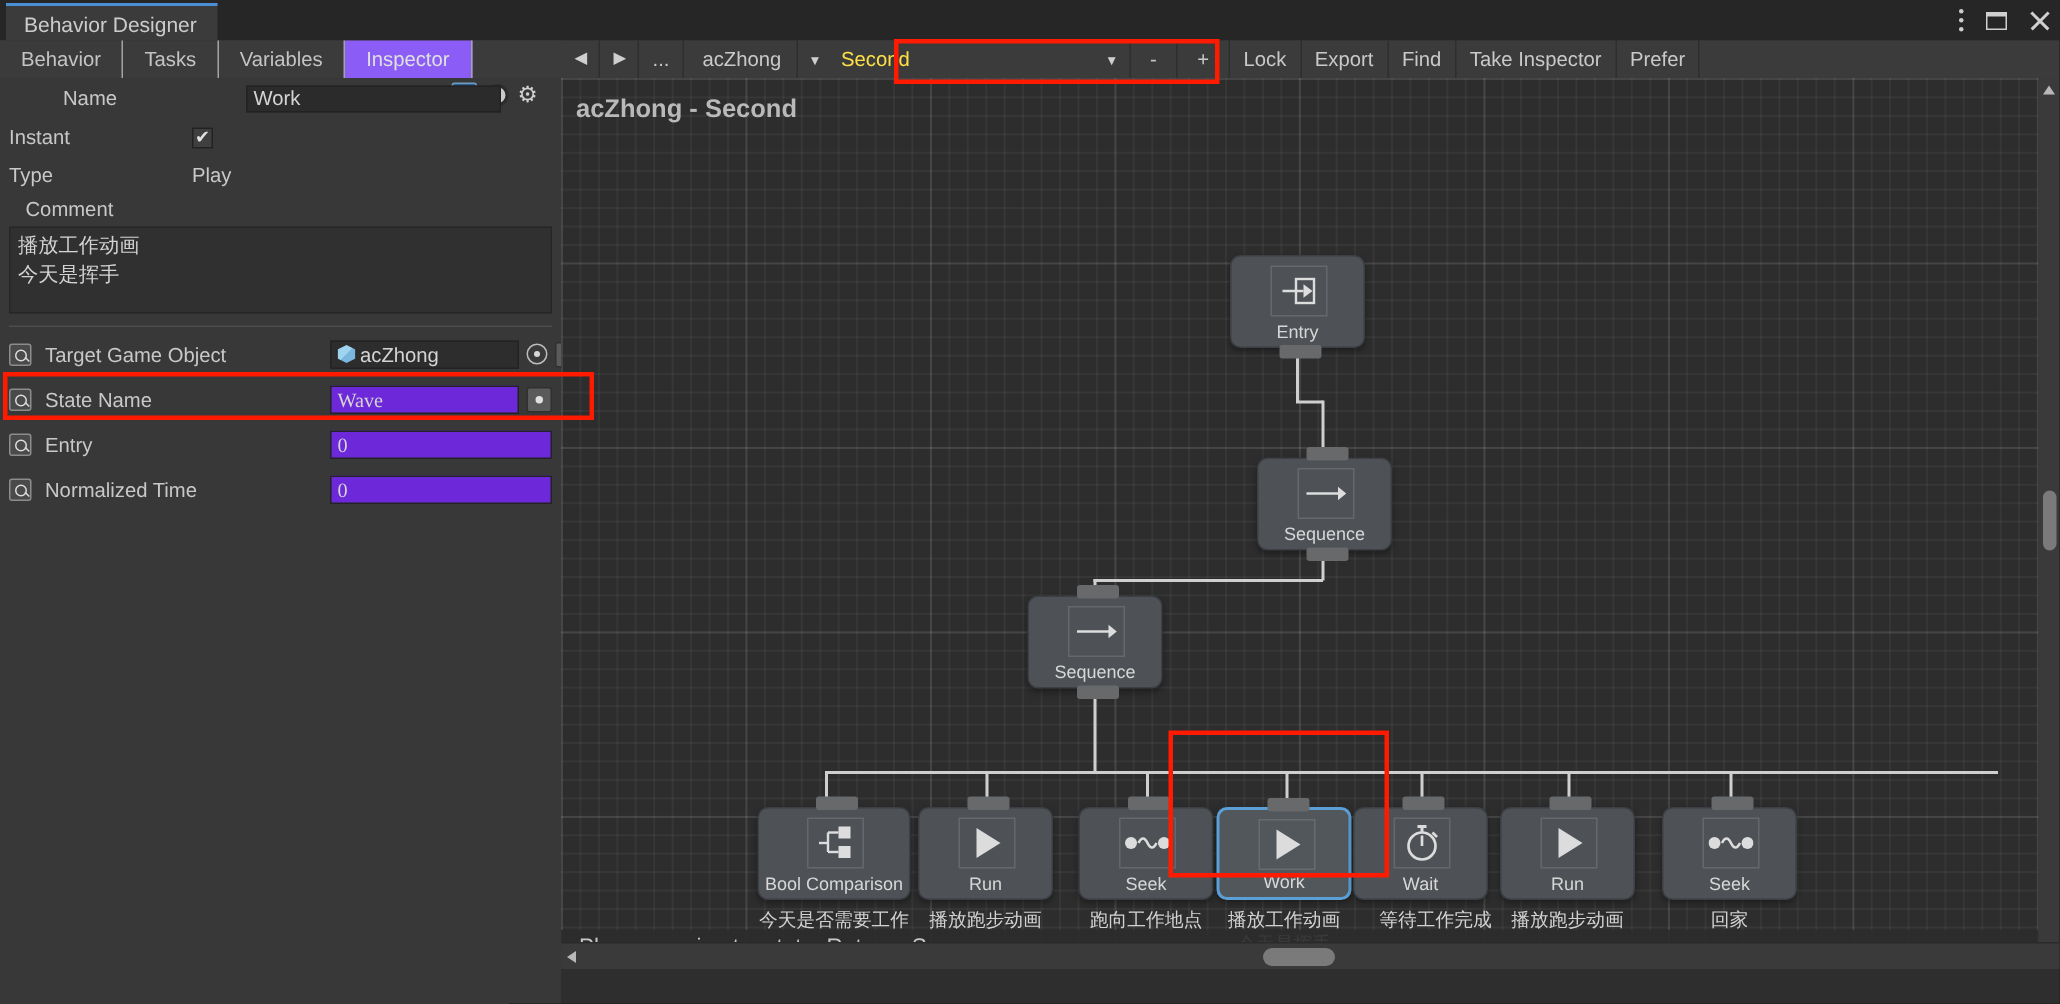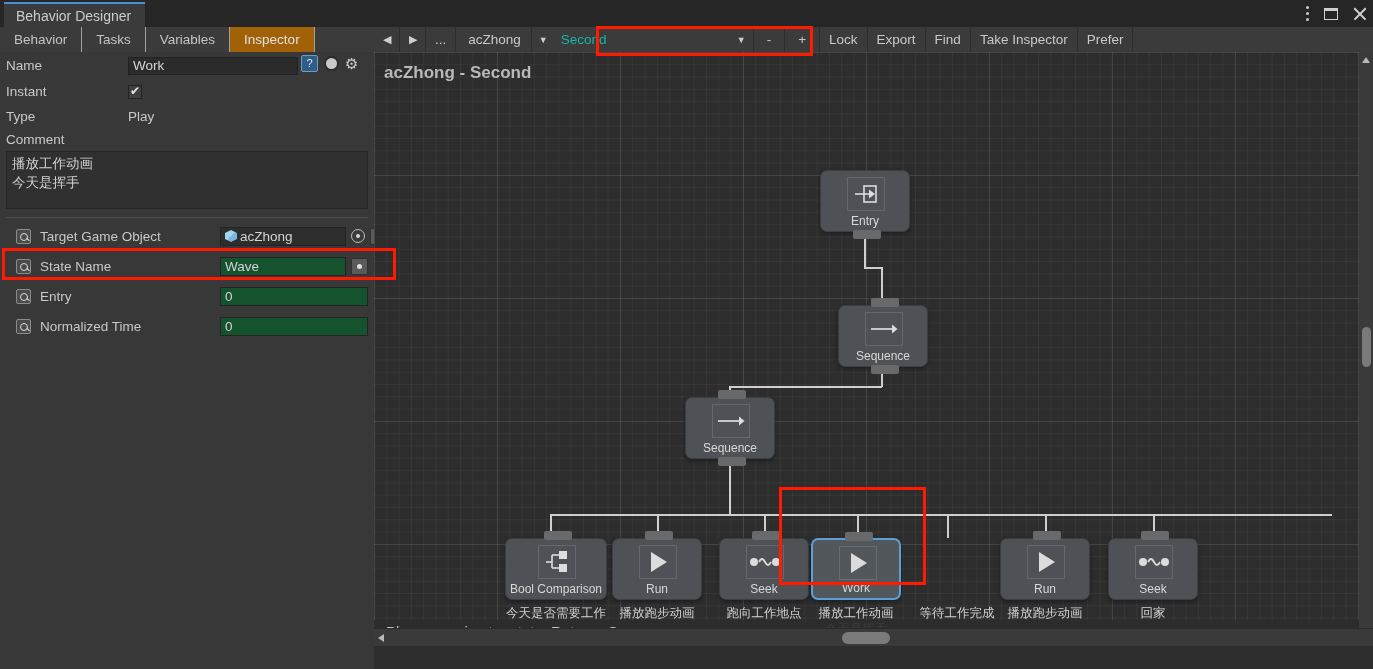--- a/index.html
+++ b/index.html
@@ -61,21 +61,21 @@
   }
   .tabrow {
     position: absolute; left: 0; top: 0; width: 374px; height: 25px;
     display: flex; background: #3b3b3b;
   }
   .tabrow .tab {
     height: 25px; line-height: 25px; color: #c4c4c4; font-size: 13.5px;
     padding: 0 14px; border-right: 1px solid #a3a3a3;
     white-space: nowrap;
   }
-  .tabrow .tab.active { background: #a16207; color: #e0e0e0; }
+  .tabrow .tab.active { background: #8b5cf6; color: #e0e0e0; }
 
   .form { position: absolute; left: 0; top: 25px; width: 374px; }
   .row {
     position: relative; height: 25px; display: flex; align-items: center;
   }
   .row .lbl {
     width: 128px; padding-left: 6px; color: #c8c8c8; font-size: 13.5px;
     white-space: nowrap;
   }
   .txtfield {
@@ -105,36 +105,36 @@
   .ic-circle {
     width: 15px; height: 15px; border-radius: 50%;
     border: 2px solid #2c2c2c; background: #c9c9c9;
   }
   .ic-gear {
     width: 16px; height: 16px; position: relative; color: #cfcfcf;
     font-size: 15px; line-height: 15px;
   }
 
   .comment-label {
-    padding-left: 6px; color: #c8c8c8; font-size: 13.5px;
+    padding-left: 17px; color: #c8c8c8; font-size: 13.5px;
     height: 22px; line-height: 22px;
   }
   .comment-box {
     margin: 0 6px; height: 58px; background: #303030;
     border: 1px solid #262626; padding: 2px 5px;
     color: #d2d2d2; font-size: 13.5px; line-height: 19px;
     white-space: pre-line;
   }
   .divider {
     margin: 8px 6px 3px 6px; height: 1px; background: #4c4c4c;
   }
 
   .prow {
     position: relative; height: 30px; display: flex; align-items: center;
-    padding-left: 16px;
+    padding-left: 6px;
   }
   .ic-search {
     width: 15px; height: 15px; border: 1px solid #8c8c8c; background: #4a4a4a;
     border-radius: 2px; position: relative; flex: 0 0 auto;
   }
   .ic-search:before {
     content: ""; position: absolute; left: 3px; top: 3px;
     width: 6px; height: 6px; border: 1.3px solid #dcdcdc; border-radius: 50%;
   }
   .ic-search:after {
@@ -168,22 +168,22 @@
   }
   .ic-dotbtn {
     width: 17px; height: 17px; background: #5a5a5a; border: 1px solid #303030;
     border-radius: 2px; position: relative;
   }
   .ic-dotbtn:after {
     content: ""; position: absolute; left: 5px; top: 5px;
     width: 5px; height: 5px; border-radius: 50%; background: #e0e0e0;
   }
   .valfield {
-    width: 148px; height: 19px; background: #14532d; border: 1px solid #232323;
-    color: #d4d4d4; font-size: 13.5px; line-height: 17px; padding: 0 4px;
+    width: 148px; height: 19px; background: #6d28d9; border: 1px solid #232323;
+    color: #d4d4d4; font-size: 13.5px; line-height: 17px; padding: 0 4px; font-family: Liberation Serif, serif;
   }
   .valfield.short { width: 126px; }
 
   .hl-red {
     position: absolute; border: 3px solid #ff1a00; pointer-events: none;
     z-index: 40;
   }
 
   
   .graph-wrap {
@@ -200,21 +200,21 @@
     padding: 0 9px; border-right: 1px solid #2e2e2e; white-space: nowrap;
   }
   .tb-arrow {
     width: 26px; text-align: center; font-size: 11px; color: #cfcfcf;
   }
   .tb-path { padding: 0 10px 0 12px; border-right: none; }
   .tb-dd {
     display: flex; align-items: center; height: 25px; background: #3b3b3b;
     border-left: 1px solid #2e2e2e; border-right: 1px solid #2e2e2e;
   }
-  .tb-dd .cap { width: 175px; color: #14b8a6; font-size: 13.5px; padding-left: 6px;}
+  .tb-dd .cap { width: 175px; color: #fde047; font-size: 13.5px; padding-left: 6px;}
   .caret { font-size: 9px; color: #cfcfcf; padding: 0 7px; }
 
   .canvas {
     position: absolute; left: 0; top: 25px; width: 985px; height: 594px;
     overflow: hidden;
     background-color: #2d2d2d;
     background-image:
       linear-gradient(to right, rgba(255,255,255,0.045) 1px, transparent 1px),
       linear-gradient(to bottom, rgba(255,255,255,0.045) 1px, transparent 1px),
       linear-gradient(to right, rgba(255,255,255,0.075) 1px, transparent 1px),
@@ -348,21 +348,21 @@
     </div>
 
     <div class="form">
 
       <div class="insp-icons">
         <div class="ic-book">?</div>
         <div class="ic-circle"></div>
         <div class="ic-gear">⚙</div>
       </div>
 
-      <div class="row" style="height:27px;">
+      <div class="row" style="height:27px;margin-left:36px;">
         <div class="lbl">Name</div>
         <div class="txtfield" style="width:170px;">Work</div>
       </div>
 
       <div class="row">
         <div class="lbl">Instant</div>
         <div class="chk"></div>
       </div>
 
       <div class="row">
@@ -543,20 +543,33 @@
         <div class="nicon">
           <svg width="24" height="24" viewBox="0 0 24 24">
               <polygon points="5,2 21,12 5,22" fill="#dcdcdc"></polygon>
             </svg>
         </div>
         <div class="nlabel">Work</div>
       </div>
       <div class="nsub" style="left:416px; top:553px; width:132px;">播放工作动画
 今天是挥手</div>
 
+      <div class="node" style="left:528px; top:486px;">
+        <div class="port-top"></div>
+        <div class="nicon">
+          <svg width="26" height="26" viewBox="0 0 26 26">
+            <circle cx="13" cy="15" r="9" fill="none" stroke="#dcdcdc" stroke-width="1.8"></circle>
+            <line x1="13" y1="15" x2="13" y2="8" stroke="#dcdcdc" stroke-width="1.8"></line>
+            <line x1="10" y1="2" x2="16" y2="2" stroke="#dcdcdc" stroke-width="2"></line>
+            <line x1="13" y1="2" x2="13" y2="6" stroke="#dcdcdc" stroke-width="2"></line>
+            <line x1="20" y1="6" x2="23" y2="9" stroke="#dcdcdc" stroke-width="1.8"></line>
+          </svg>
+        </div>
+        <div class="nlabel">Wait</div>
+      </div>
       <div class="nsub" style="left:507px; top:553px; width:132px;padding-left:20px;">等待工作完成</div>
 
       <div class="node" style="left:626px; top:486px;">
         <div class="port-top"></div>
         <div class="nicon">
           <svg width="24" height="24" viewBox="0 0 24 24">
               <polygon points="5,2 21,12 5,22" fill="#dcdcdc"></polygon>
             </svg>
         </div>
         <div class="nlabel">Run</div>

